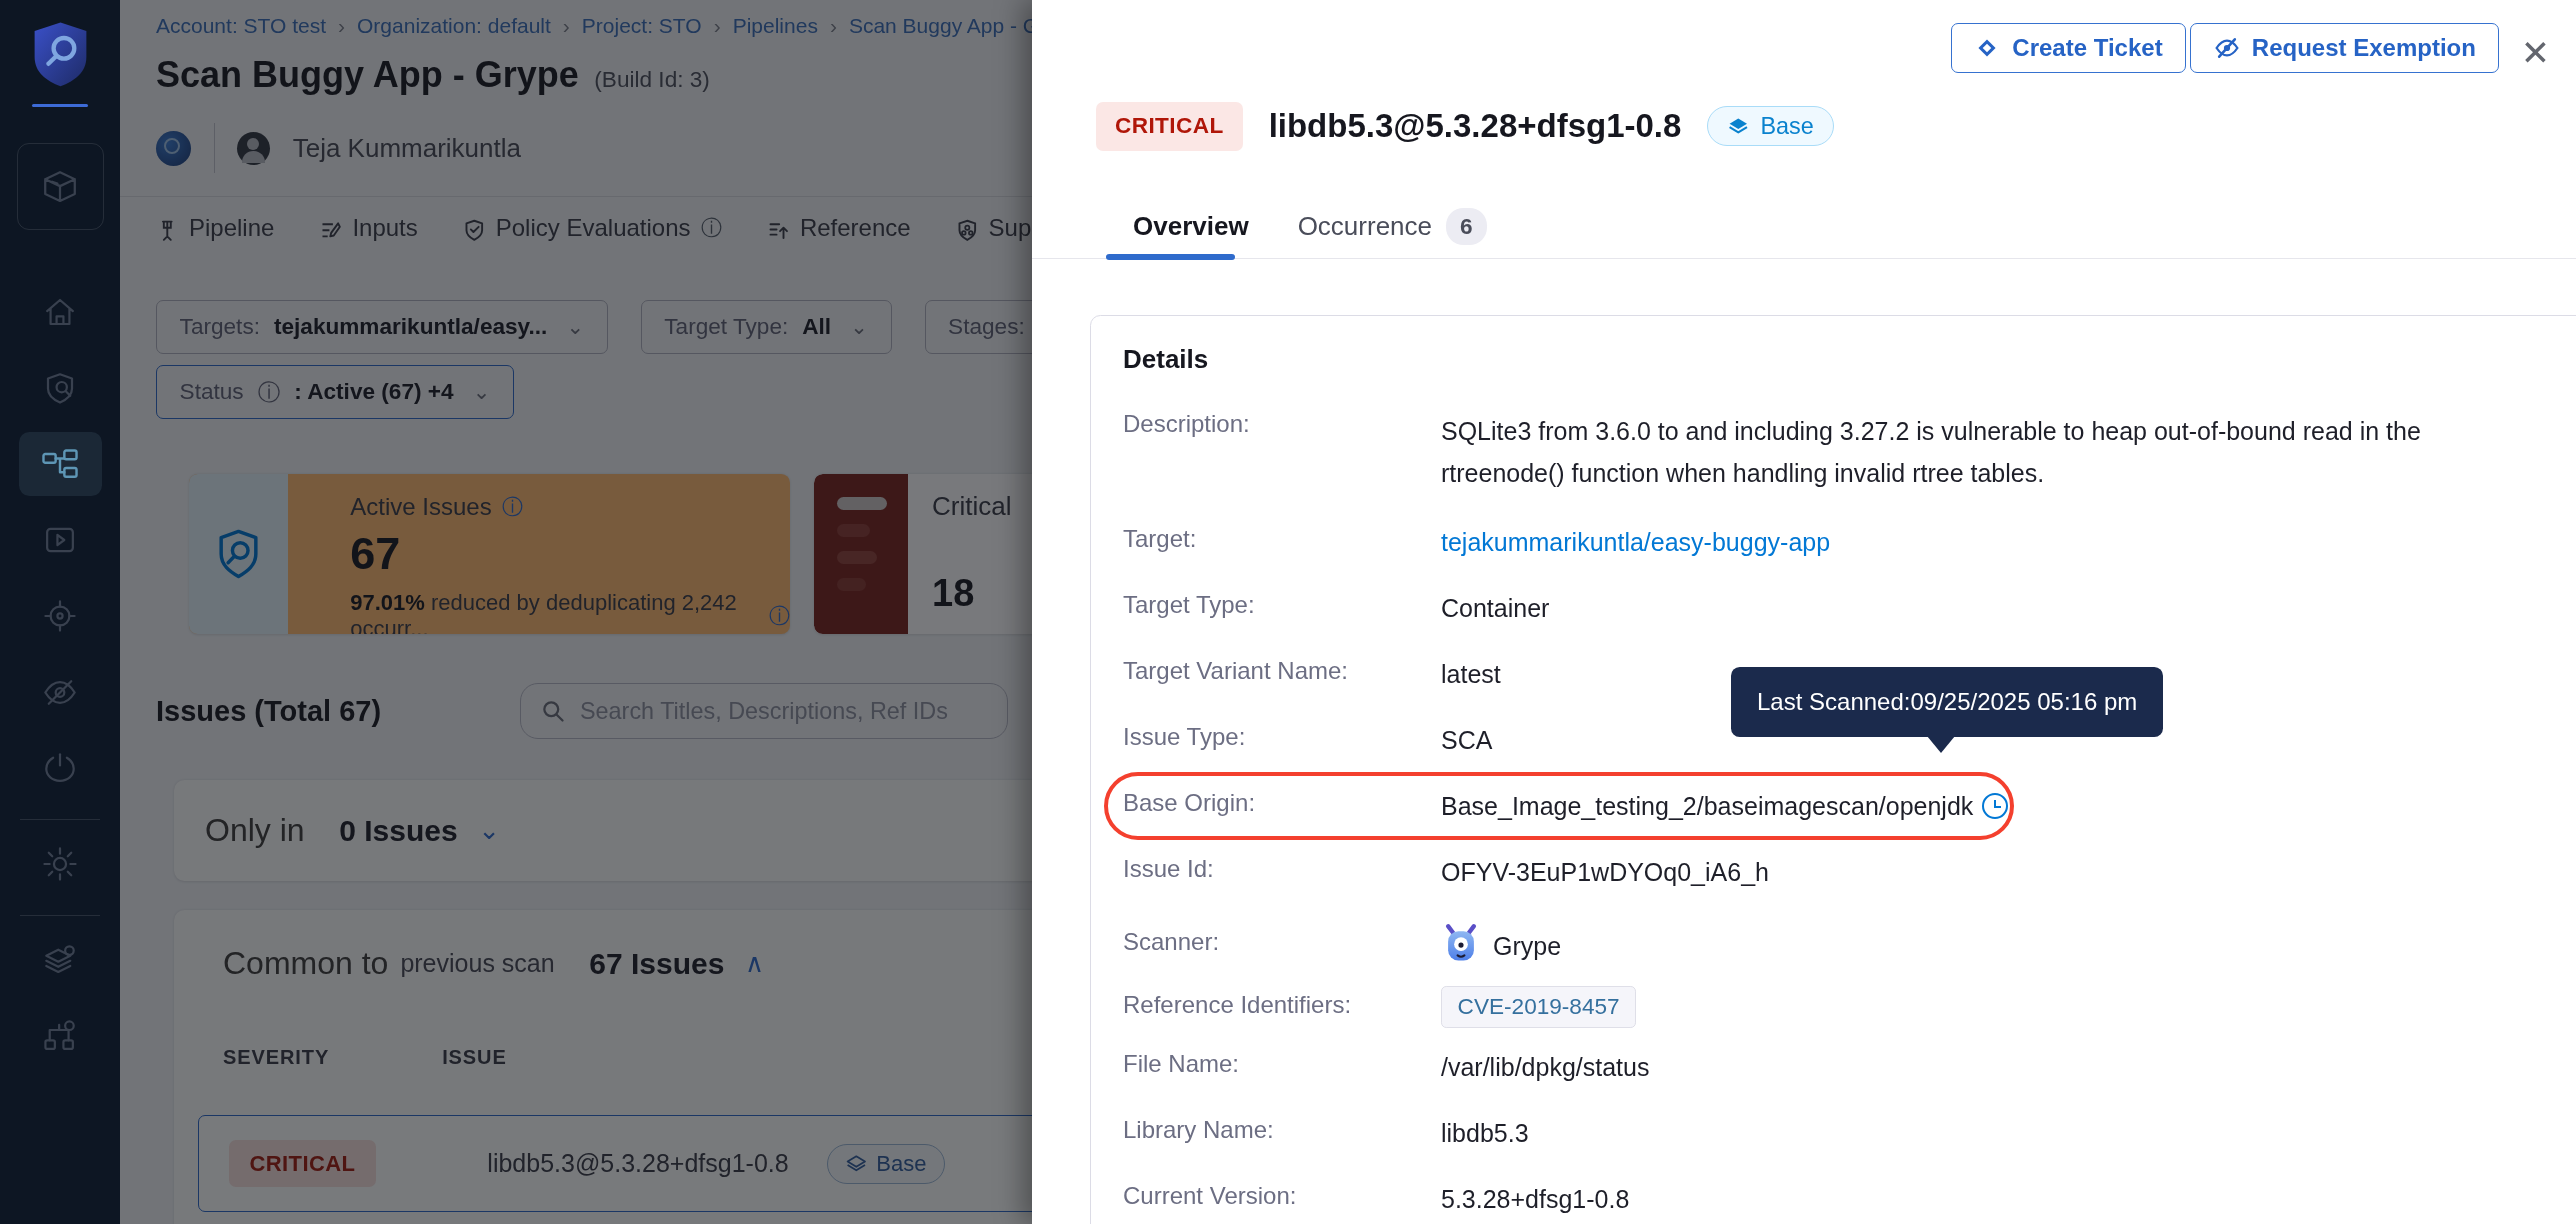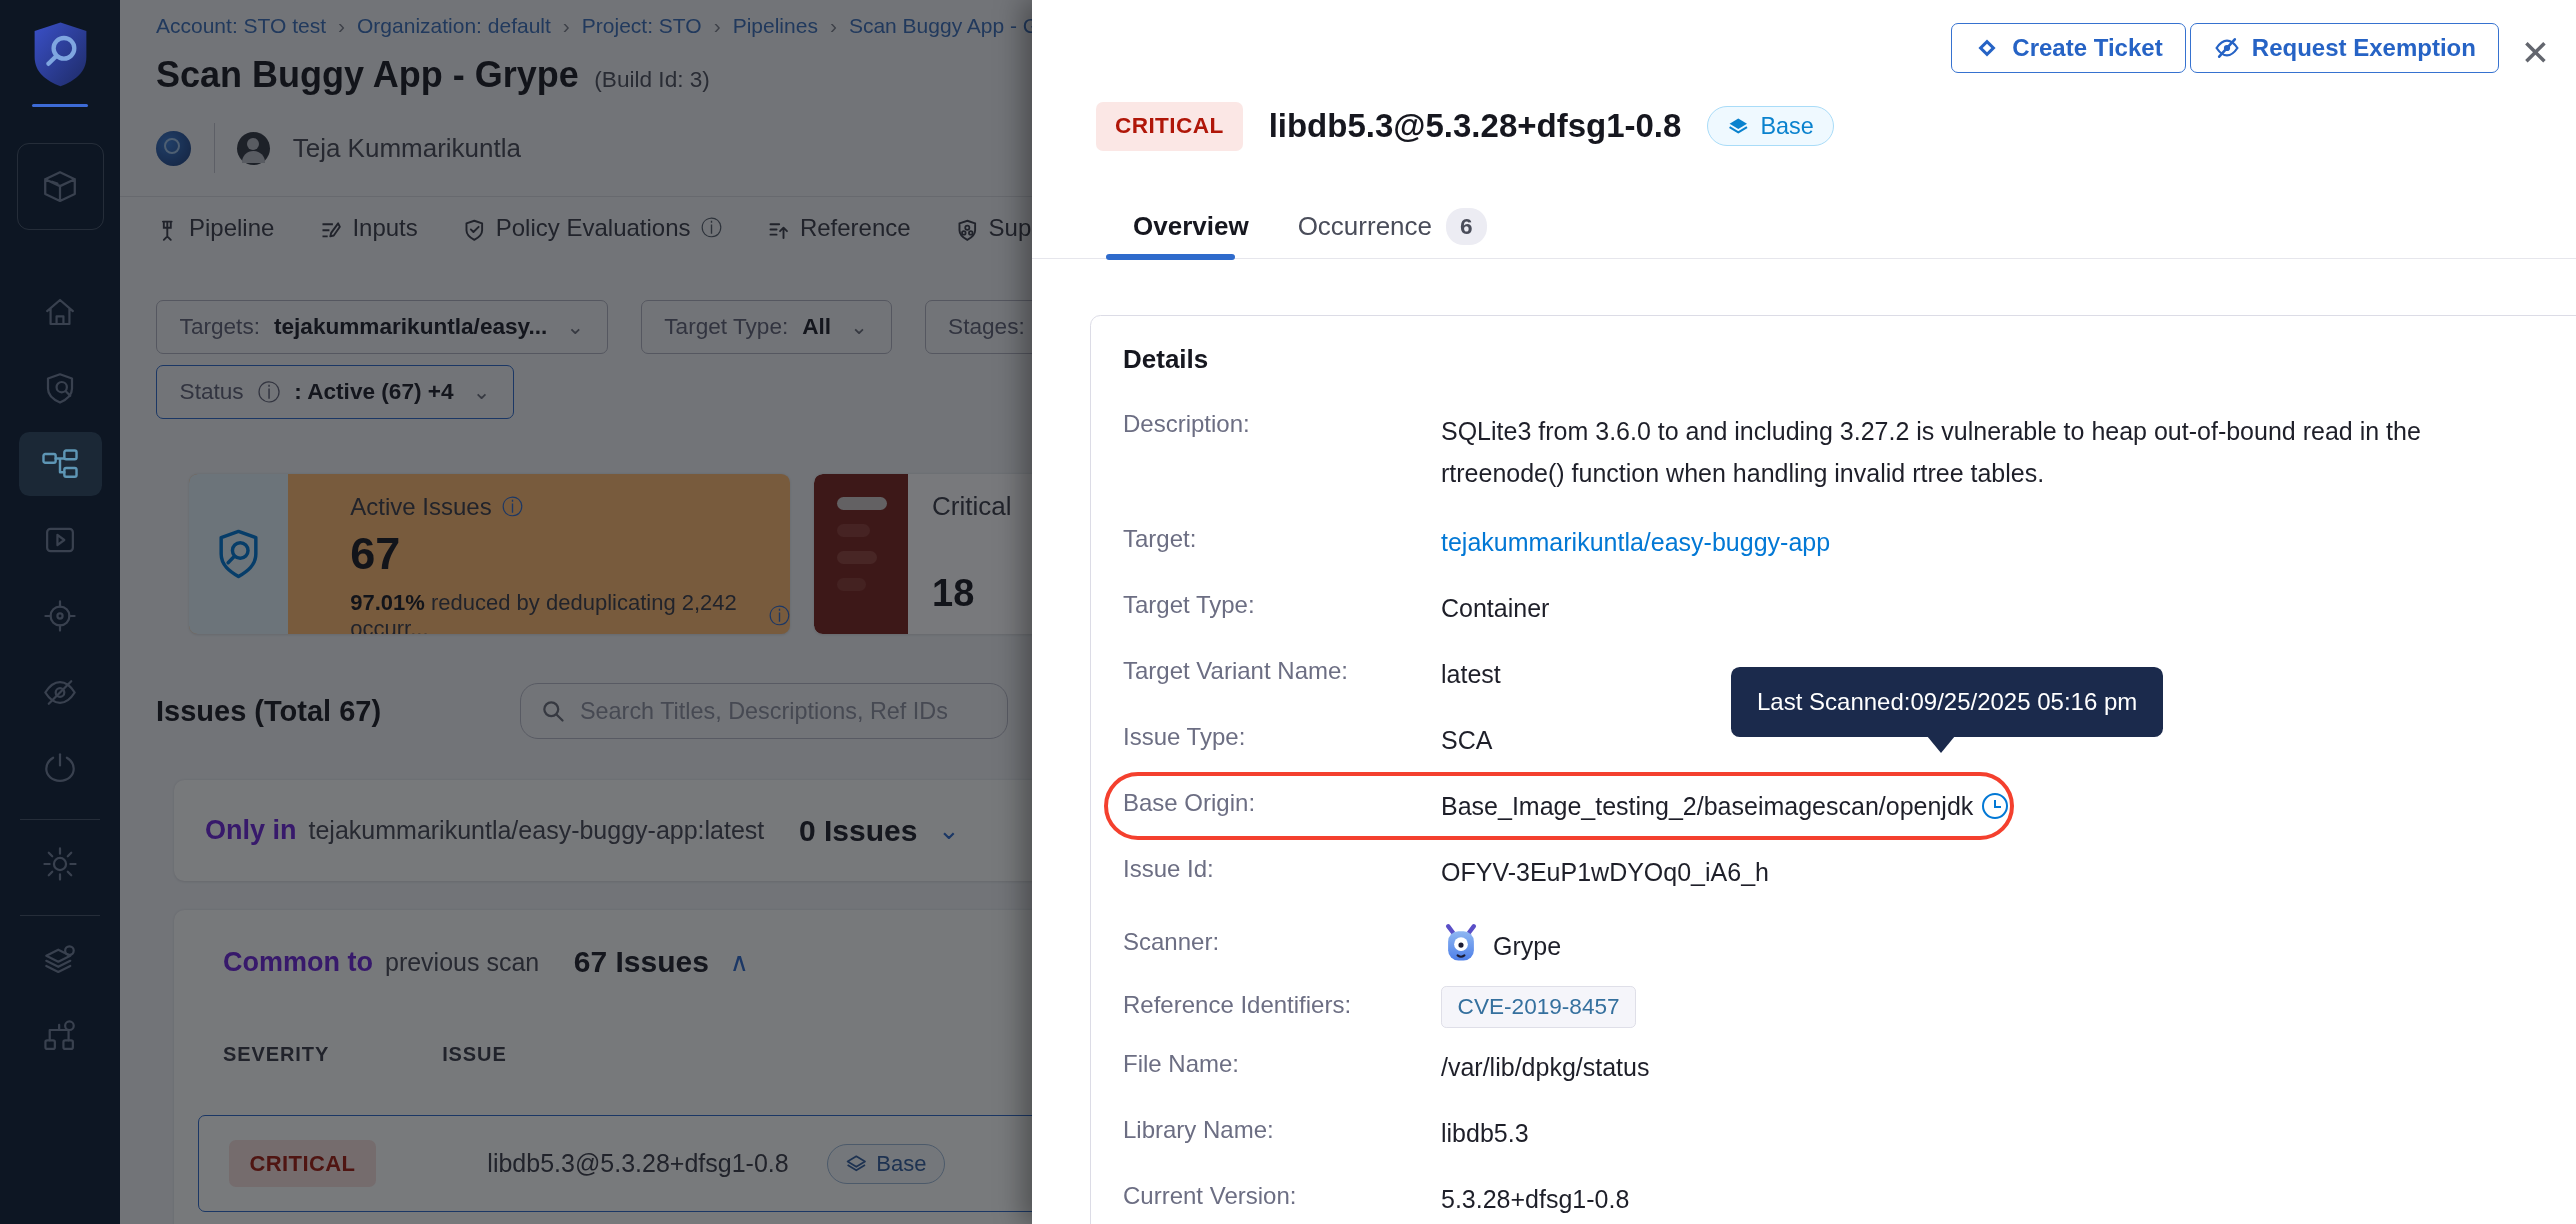--- a/index.html
+++ b/index.html
@@ -60,21 +60,21 @@
   .crit-bar { height:13px; border-radius:7px; }
   .crit-body { padding:17.4px 0 0 24px; display:flex; flex-direction:column; justify-content:space-between; padding-bottom:19px; }
   .crit-label { font-size:26px; color:#3C3F4C; }
   .crit-num { font-size:38px; font-weight:bold; color:#1C1D26; }
 
   .issues-head { position:absolute; left:36px; top:695px; font-size:29px; font-weight:bold; color:#1C1D26; }
   .search-box { position:absolute; left:400px; top:683px; width:488px; height:56px; border:0.9px solid #B7B9C8; border-radius:18px; display:flex; align-items:center; gap:14px; padding:0 19px; }
   .search-box .ph { font-size:23.4px; color:#8F92A3; white-space:nowrap; }
 
   .card-onlyin { position:absolute; left:54px; top:780px; width:1355px; height:101px; background:#FBFCFD; border-radius:10.4px; box-shadow:0 0.9px 2.6px rgba(20,20,40,0.12); display:flex; align-items:center; padding-left:31px; gap:12px; white-space:nowrap;}
-  .oi-pre { font-size:27px; font-weight:bold; color:#6d28d9; }
+  .oi-pre { font-size:32px; font-weight:normal; color:#404040; }
   .oi-target { font-size:25px; color:#4A4D5A; }
   .oi-count { font-size:30px; font-weight:bold; color:#22242F; margin-left:22.6px; }
   .chev-blue { color:#2F6BCC; font-size:26px; margin-left:8.7px; }
 
   .card-common { position:absolute; left:54px; top:910px; width:1355px; height:330px; background:#FBFCFD; border-radius:10.4px; box-shadow:0 0.9px 2.6px rgba(20,20,40,0.12); }
   .cm-row { display:flex; align-items:center; padding:35px 0 0 49px; gap:12px; white-space:nowrap; }
   .tbl-head { display:flex; padding:64px 0 0 49px; gap:113px; font-size:20px; font-weight:bold; letter-spacing:0.9px; color:#3C3F4C; }
   .sel-row { position:absolute; left:24px; top:205px; width:1303px; height:97px; border:1.7px solid #2F6BCC; border-radius:7px; background:#FDFEFE; display:flex; align-items:center; padding-left:29.5px; gap:0; }
   .sev-badge { background:#F6DFDD; color:#A32015; font-weight:bold; font-size:22px; padding:10.4px 21px; border-radius:7px; letter-spacing:0.4px; }
   .row-issue { font-size:25px; color:#3C3F4C; margin-left:111px; white-space:nowrap; }
@@ -343,21 +343,20 @@
     <div class="search-box">
       <svg class="ic30" viewBox="0 0 30 30">
           <circle cx="13" cy="13" r="8" stroke="#6C6F7D" stroke-width="2.6" fill="none"></circle>
           <line x1="19" y1="19" x2="26" y2="26" stroke="#6C6F7D" stroke-width="2.6" stroke-linecap="round"></line>
         </svg>
       <span class="ph">Search Titles, Descriptions, Ref IDs</span>
     </div>
 
     <div class="card-onlyin">
       <span class="oi-pre">Only in</span>
-      <span class="oi-target">tejakummarikuntla/easy-buggy-app:latest</span>
       <span class="oi-count">0 Issues</span>
       <span class="chev-blue">⌄</span>
     </div>
 
     <div class="card-common">
       <div class="cm-row">
         <span class="oi-pre">Common to</span>
         <span class="oi-target">previous scan</span>
         <span class="oi-count">67 Issues</span>
         <span class="chev-blue">∧</span>

